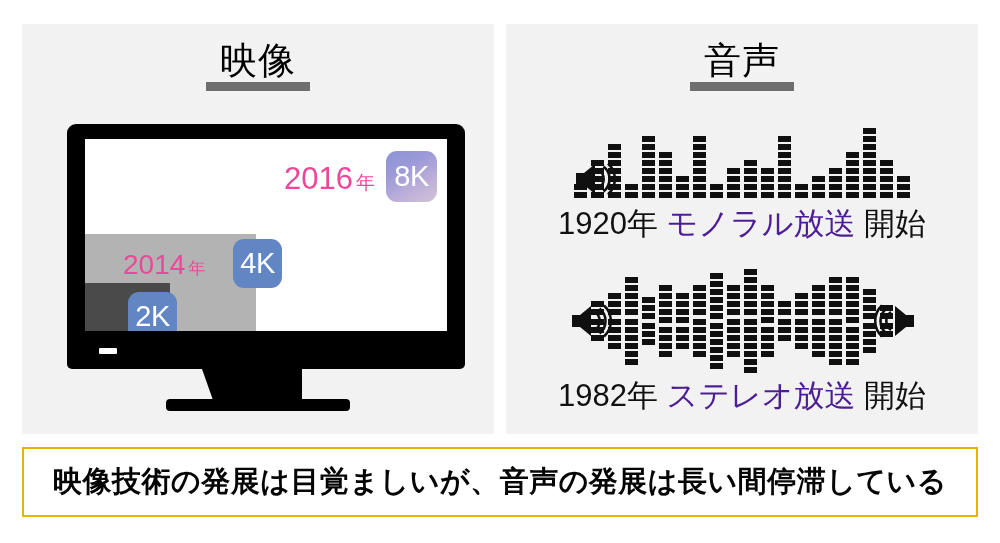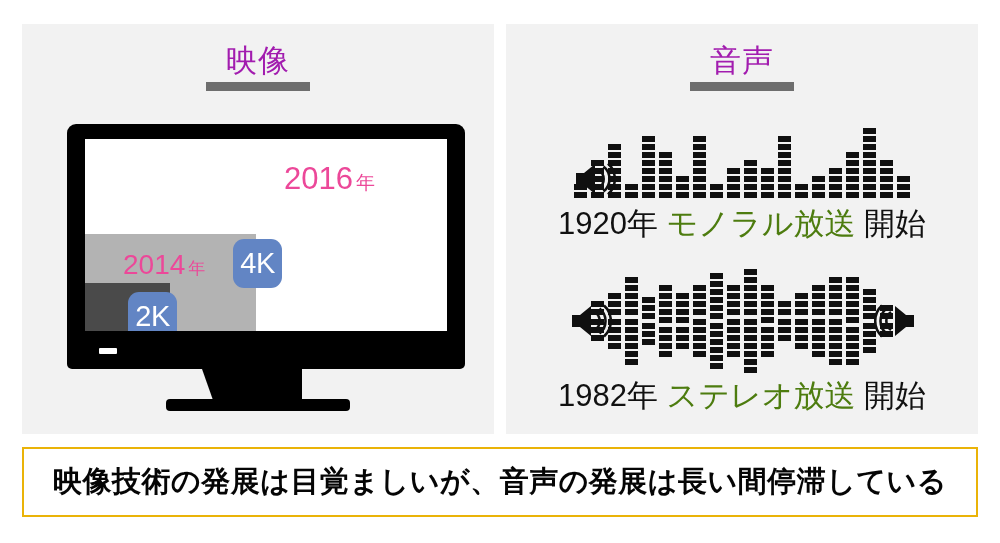--- a/index.html
+++ b/index.html
@@ -26,22 +26,22 @@
   #panel-audio { left: 506px; width: 472px; }
 
   .panel-header {
     position: absolute;
     top: 18px;
     left: 0;
     width: 100%;
     text-align: center;
   }
   .panel-title {
-    font-size: 31px;
-    color: #a21caf;
+    font-size: 37px;
+    color: #000000;
     line-height: 38px;
     letter-spacing: 1px;
     font-weight: 400;
   }
   .title-rule {
     width: 104px;
     height: 9px;
     background: #6e6e6e;
     margin: 2px auto 0 auto;
   }
@@ -235,21 +235,21 @@
   .eq-half.down { flex-direction: column; justify-content: flex-start; margin-top: 1px; }
 
   .audio-caption {
     text-align: center;
     font-size: 31px;
     color: #111111;
     line-height: 44px;
     white-space: nowrap;
     margin-top: 4px;
   }
-  .cap-blue { color: #4d7c0f; }
+  .cap-blue { color: #4c1d95; }
 
   
   #bottom-caption {
     position: absolute;
     left: 22px;
     top: 447px;
     width: 956px;
     height: 70px;
     box-sizing: border-box;
     border: 2px solid #eab308;
@@ -285,20 +285,21 @@
         <div class="res-2k"></div>
 
         <div class="year-label" id="label-2016">
           <span class="year-num">2016</span><span class="year-kanji">年</span>
         </div>
 
         <div class="year-label" id="label-2014">
           <span class="year-num-sm">2014</span><span class="year-kanji-sm">年</span>
         </div>
 
+        <div class="badge" id="badge-8k">8K</div>
         <div class="badge" id="badge-4k">4K</div>
         <div class="badge" id="badge-2k">2K</div>
 
       </div>
       <div class="tv-indicator"></div>
     </div>
 
     <div class="tv-neck"></div>
     <div class="tv-neck-inner"></div>
     <div class="tv-base"></div>

